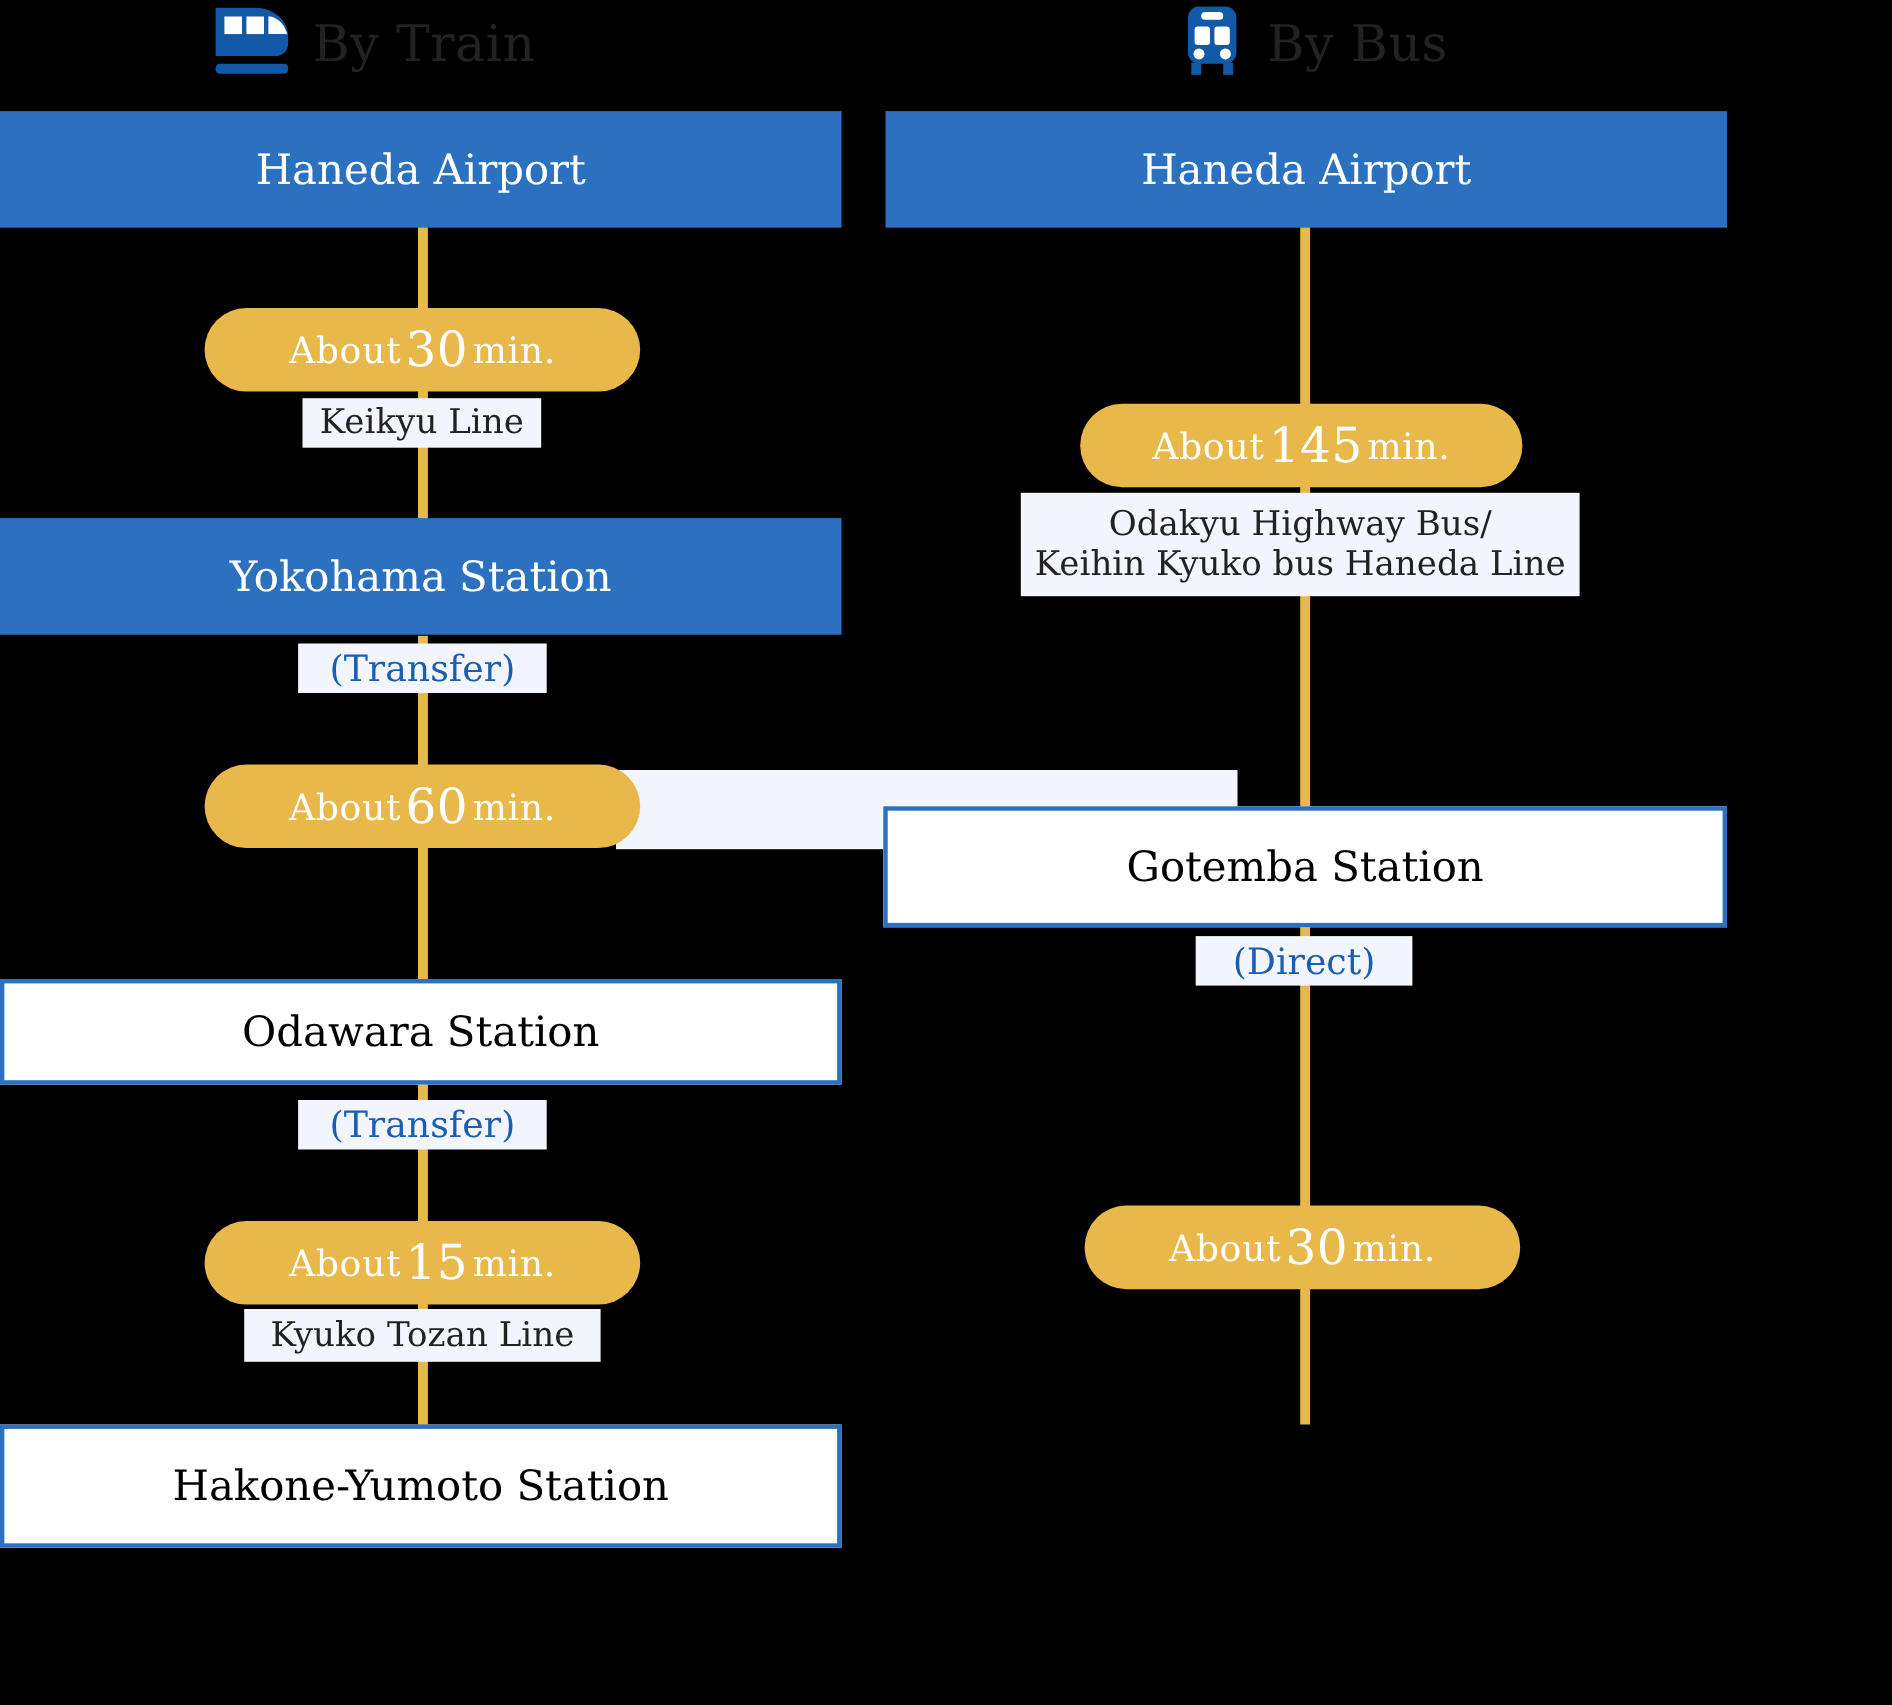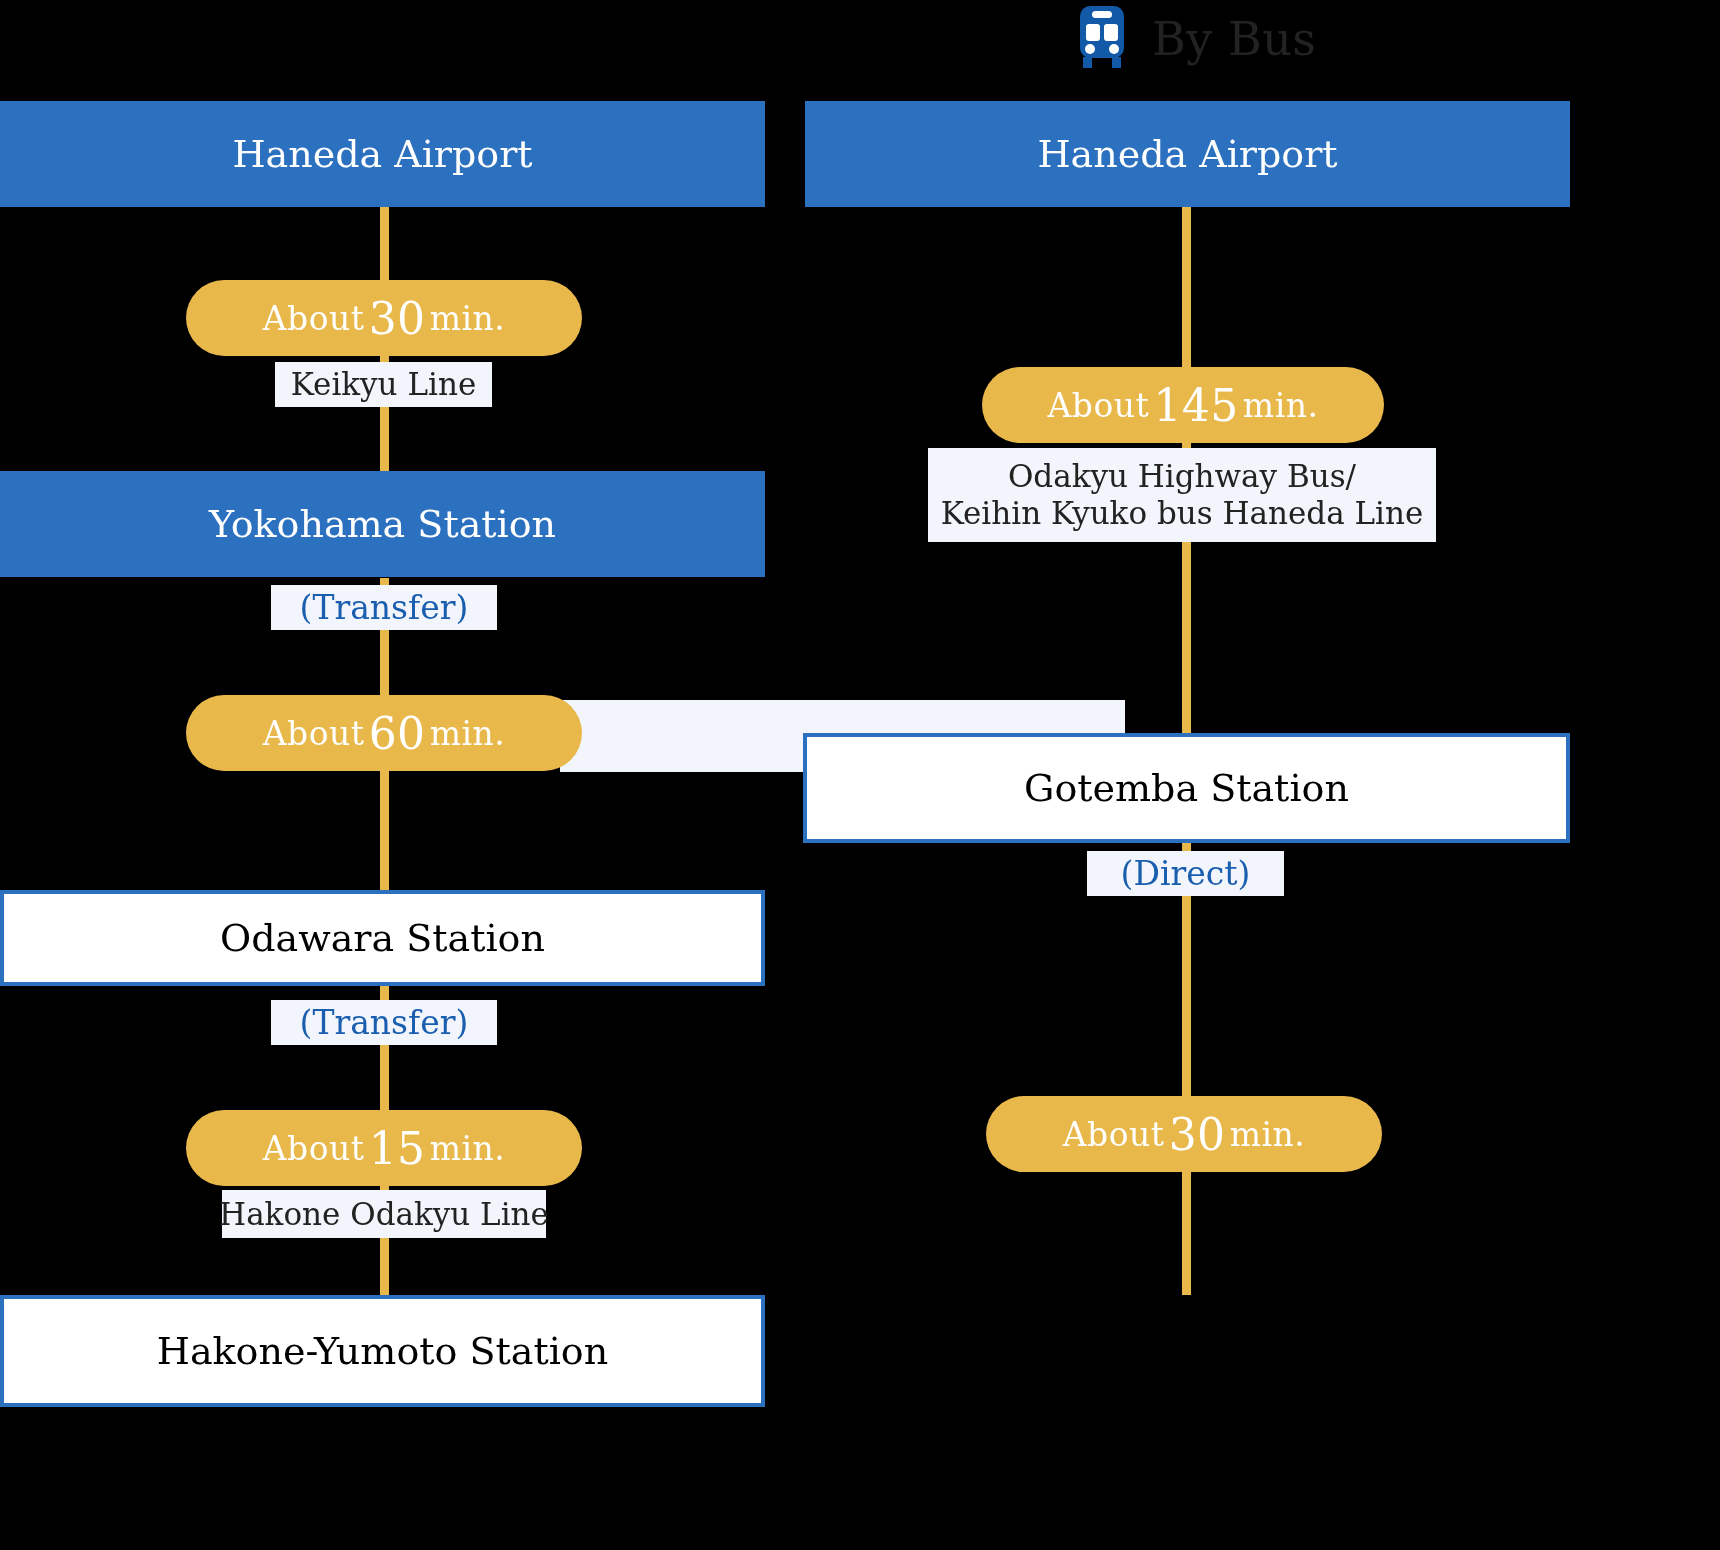--- a/index.html
+++ b/index.html
@@ -40,20 +40,32 @@
   .conn{position:absolute;width:9px;background:#e8b84b;}
 
   
   .band{position:absolute;background:#f2f5fb;}
 </style>
 </head>
 <body>
 
 <div class="stage">
 
+  <div class="hdr" style="left:190px;top:2px;">
+    <span class="ico">
+      <svg width="76" height="64" viewBox="0 0 76 64">
+        <path d="M6 2 h36 c17 0 30 12 30 26 v6 c0 7 -5 12 -12 12 H6 z" fill="#1259a8"></path>
+        <rect x="14" y="10" width="16" height="16" fill="#fff"></rect>
+        <rect x="34" y="10" width="16" height="16" fill="#fff"></rect>
+        <path d="M54 10 h2 c8 2 13 8 15 16 h-17 z" fill="#fff"></path>
+        <rect x="6" y="53" width="66" height="9" rx="4" fill="#1259a8"></rect>
+      </svg>
+    </span>
+    <span class="ttl">By Train</span>
+  </div>
 
   <div class="hdr" style="left:1070px;top:2px;">
     <span class="ico">
       <svg width="64" height="64" viewBox="0 0 64 64">
         <rect x="10" y="1" width="44" height="52" rx="10" fill="#1259a8"></rect>
         <rect x="22" y="6" width="20" height="7" rx="3.5" fill="#fff"></rect>
         <rect x="16" y="19" width="14" height="17" rx="3" fill="#fff"></rect>
         <rect x="34" y="19" width="14" height="17" rx="3" fill="#fff"></rect>
         <circle cx="20" cy="44" r="5" fill="#fff"></circle>
         <circle cx="44" cy="44" r="5" fill="#fff"></circle>
@@ -115,21 +127,21 @@
     <span>(Transfer)</span>
   </div>
 
   <div class="node pill" style="left:186px;top:1110px;width:396px;height:76px;">
     <span>About</span>
     <span class="num">15</span>
     <span>min.</span>
   </div>
 
   <div class="node lbl" style="left:222px;top:1190px;width:324px;height:48px;">
-    <span>Hakone Odakyu Line</span>
+    <span>Kyuko Tozan Line</span>
   </div>
 
   <div class="node st-white" style="left:0;top:1295px;width:765px;height:112px;">
     <span>Hakone-Yumoto Station</span>
   </div>
 
   <div class="node st-blue" style="left:805px;top:101px;width:765px;height:106px;">
     <span>Haneda Airport</span>
   </div>
 

